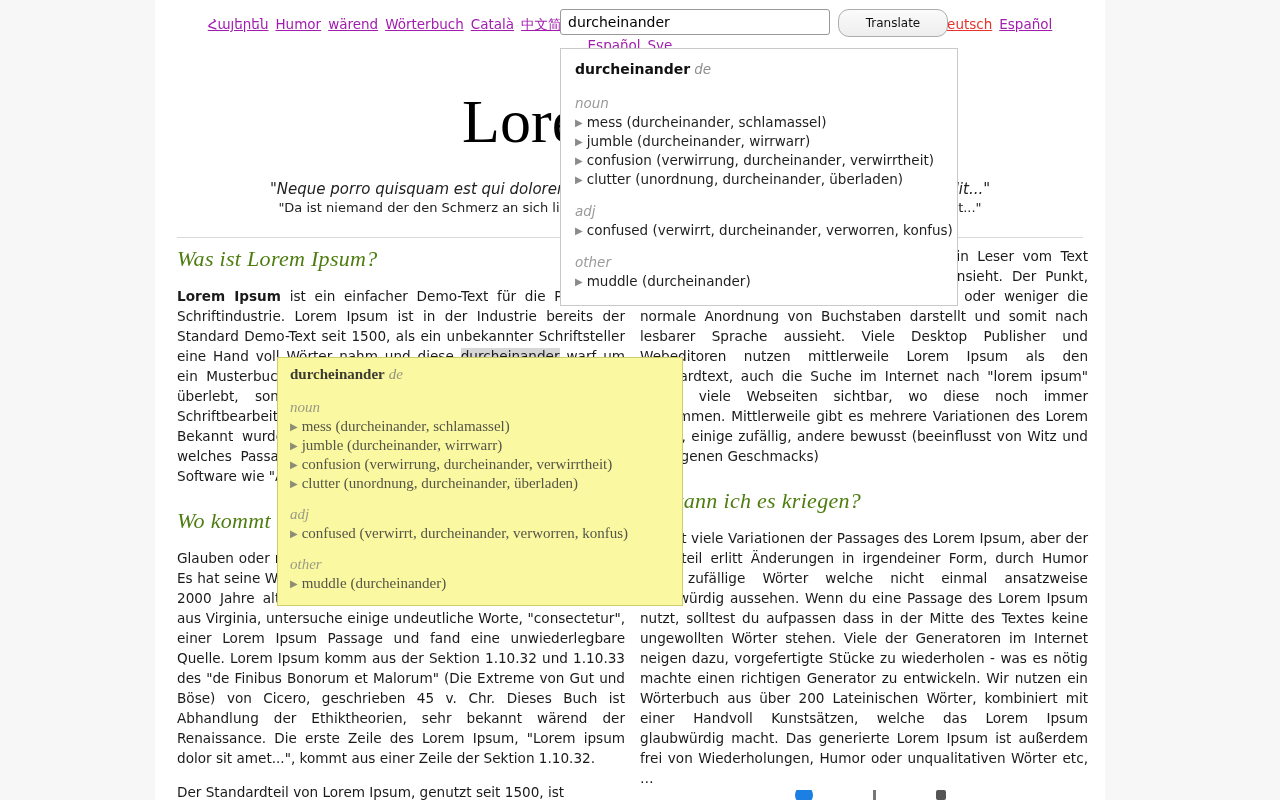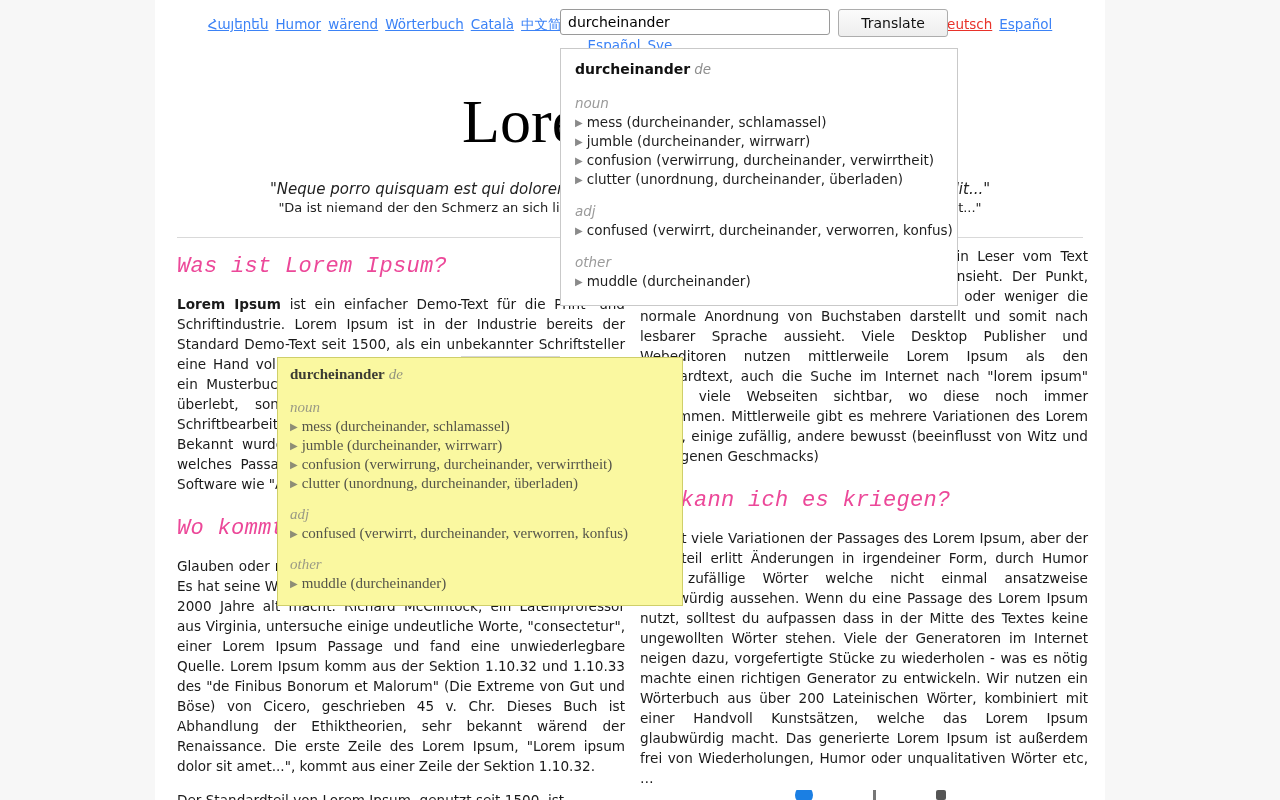--- a/index.html
+++ b/index.html
@@ -26,21 +26,21 @@
     position: absolute;
     left: 0; top: 14px; width: 950px;
     text-align: center;
     font-size: 13.5px;
     line-height: 20px;
     color: #222;
     padding: 0 10px;
     box-sizing: border-box;
   }
   .langbar a {
-    color: #3b82f6;
+    color: #a21caf;
     text-decoration: underline;
     margin: 0 3.5px;
     white-space: nowrap;
     cursor: pointer;
   }
   .langbar a.active { color: #e8322a; }
   .langbar .row { display: block; }
   .langbar .row.r3 { margin-top: 1px; }
 
   
@@ -81,27 +81,27 @@
     position: absolute;
     left: 22px; top: 246px; width: 906px;
   }
   .col {
     position: absolute;
     top: 0; width: 448px;
   }
   .col.left { left: 0; }
   .col.right { left: 463px; }
   h2.sect {
-    font-family: Liberation Mono, monospace;
+    font-family: Liberation Serif, serif;
     font-style: italic;
     font-weight: normal;
     font-size: 22px;
     line-height: 26px;
-    margin: 8px 0 14px 0;
-    color: #ec4899;
+    margin: 0 0 14px 0;
+    color: #4d7c0f;
     letter-spacing: 0.3px;
   }
   h2.sect.spaced { margin-top: 22px; }
   p.body {
     margin: 0 0 14px 0;
     font-size: 13.6px;
     line-height: 20px;
     text-align: justify;
     color: #1a1a1a;
   }
@@ -127,23 +127,23 @@
     font-family: "DejaVu Sans", "Liberation Sans", sans-serif;
     color: #000;
     padding: 0 7px;
     outline: none;
   }
   .tbtn {
     height: 28px;
     min-width: 110px;
     box-sizing: border-box;
     border: 1px solid #adadad;
-    border-radius: 3px;
+    border-radius: 11px;
     background: linear-gradient(#fbfbfb, #eeeeee);
-    font-size: 14px;
+    font-size: 12px;
     font-family: "DejaVu Sans", "Liberation Sans", sans-serif;
     color: #111;
     cursor: pointer;
     padding: 0 10px;
   }
 
   
   .respanel {
     position: absolute;
     left: 560px; top: 48px;

